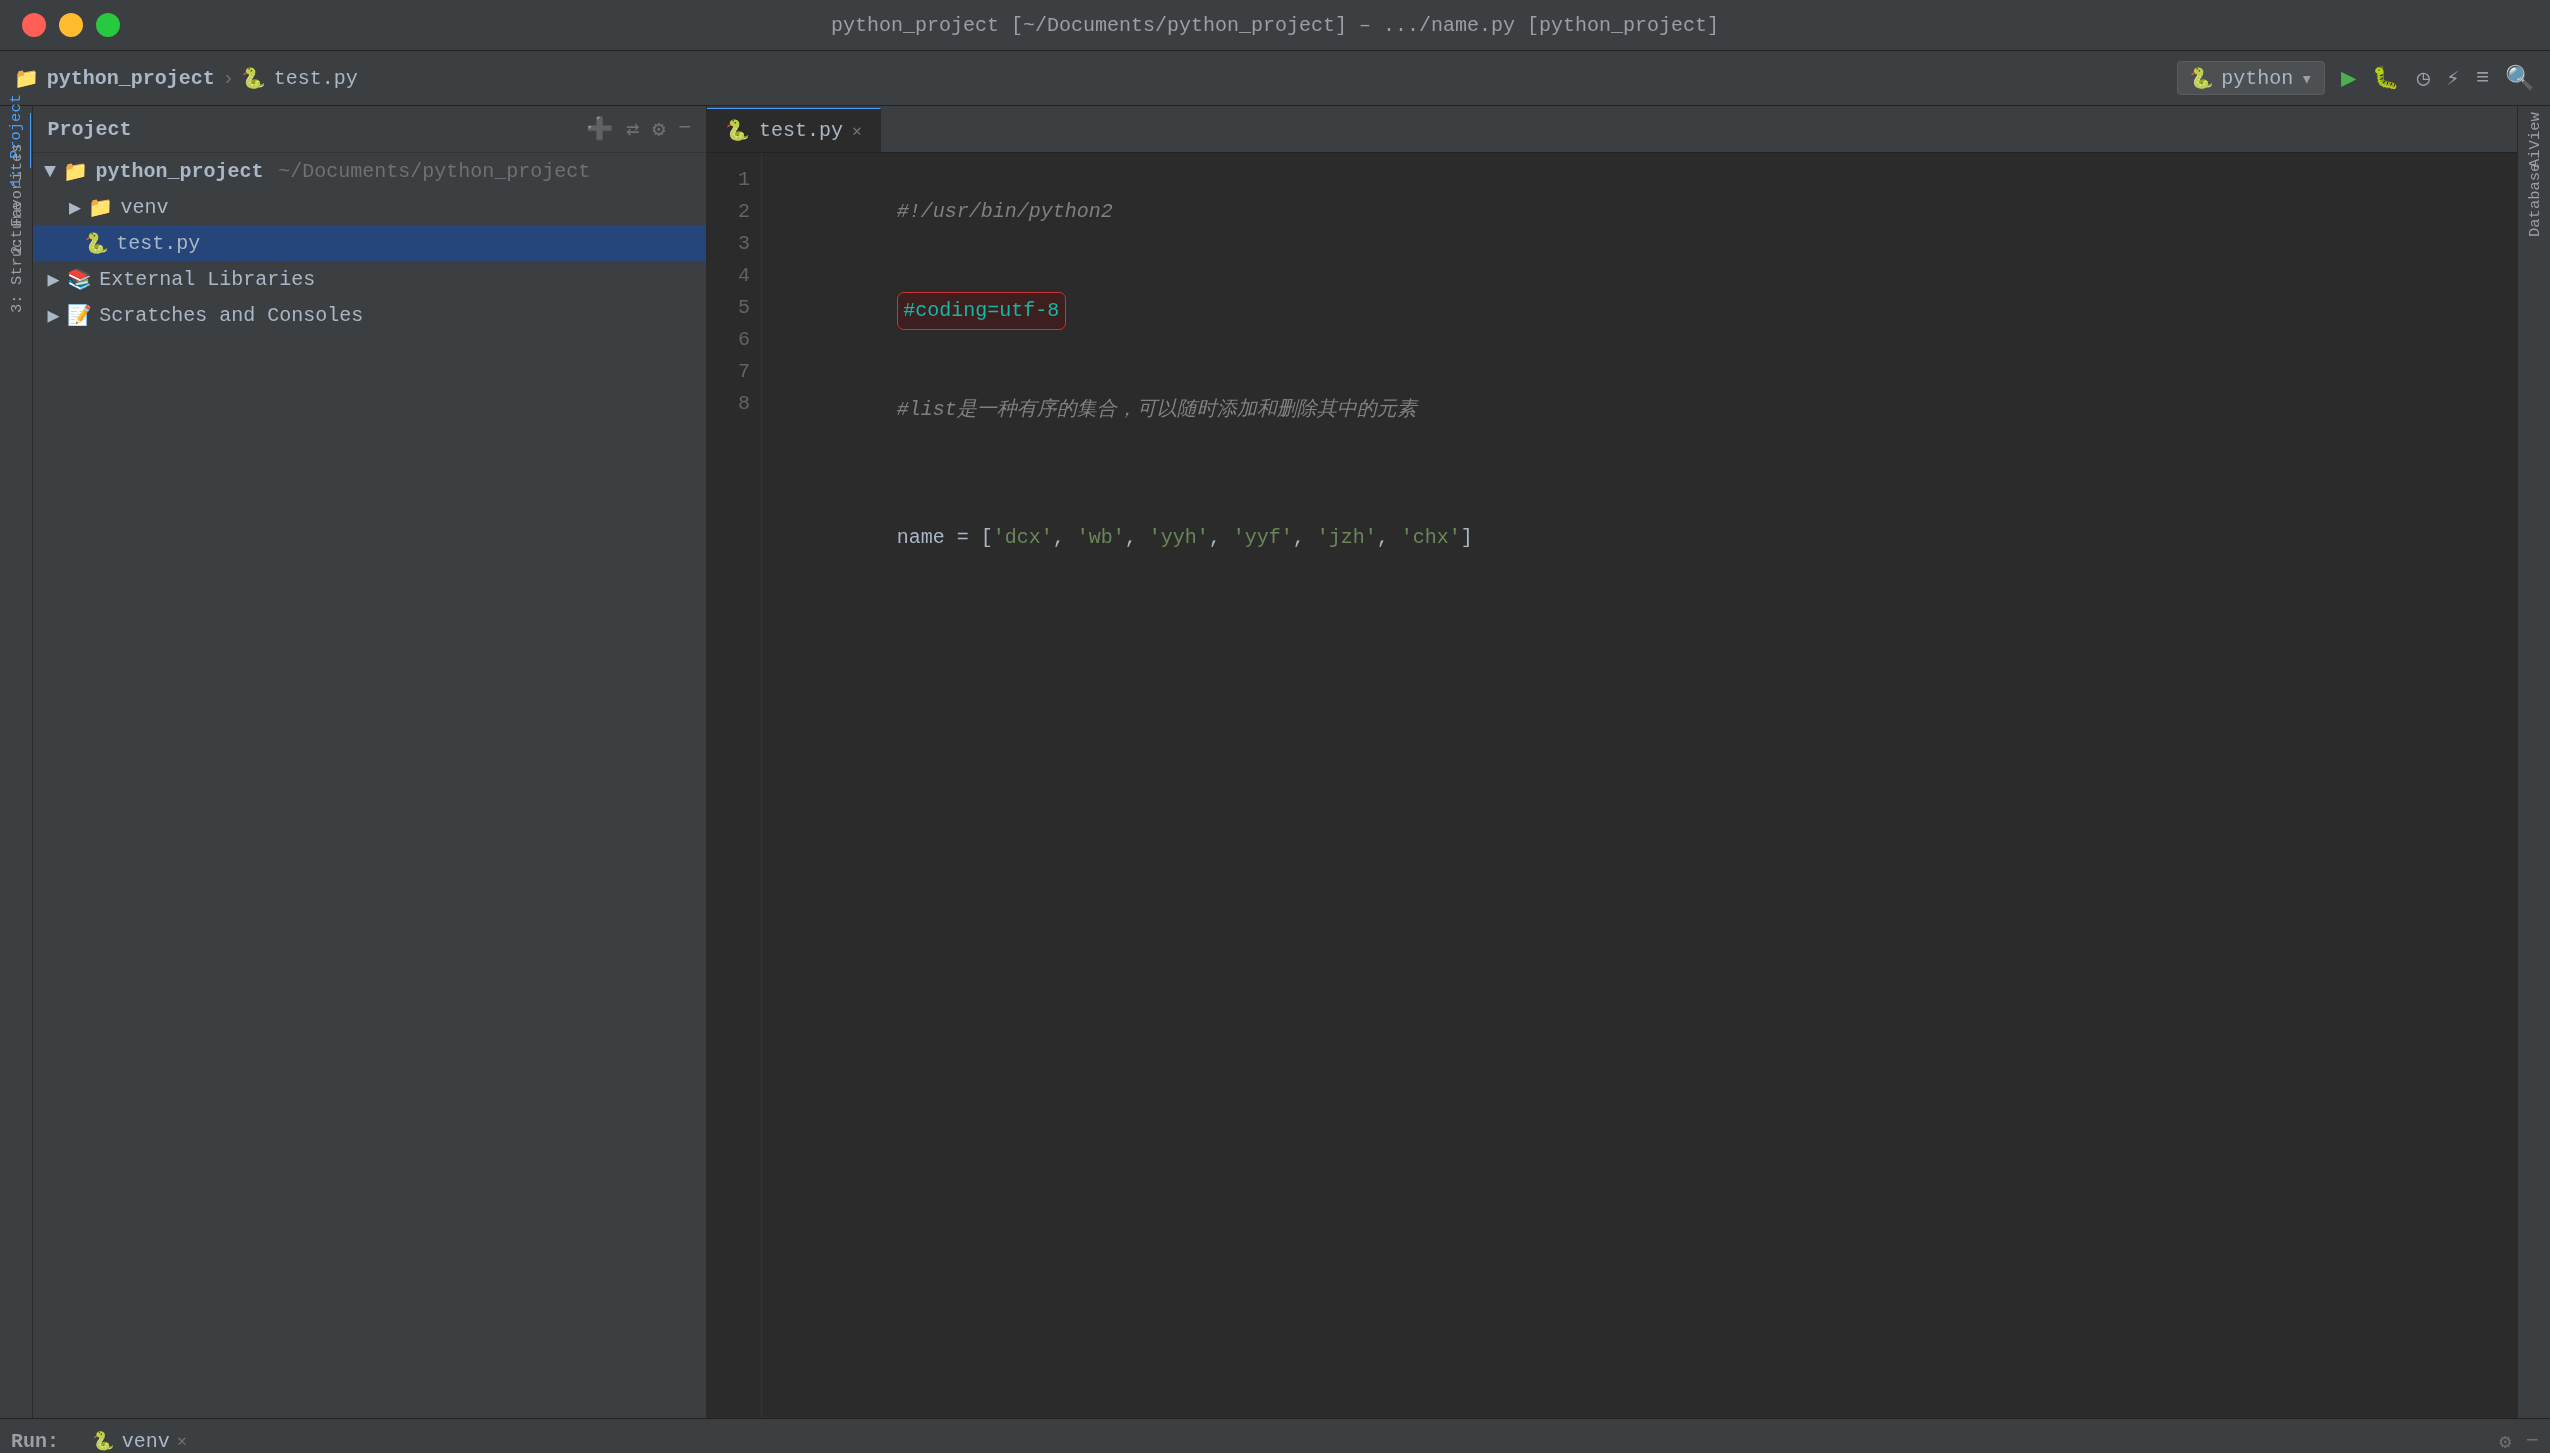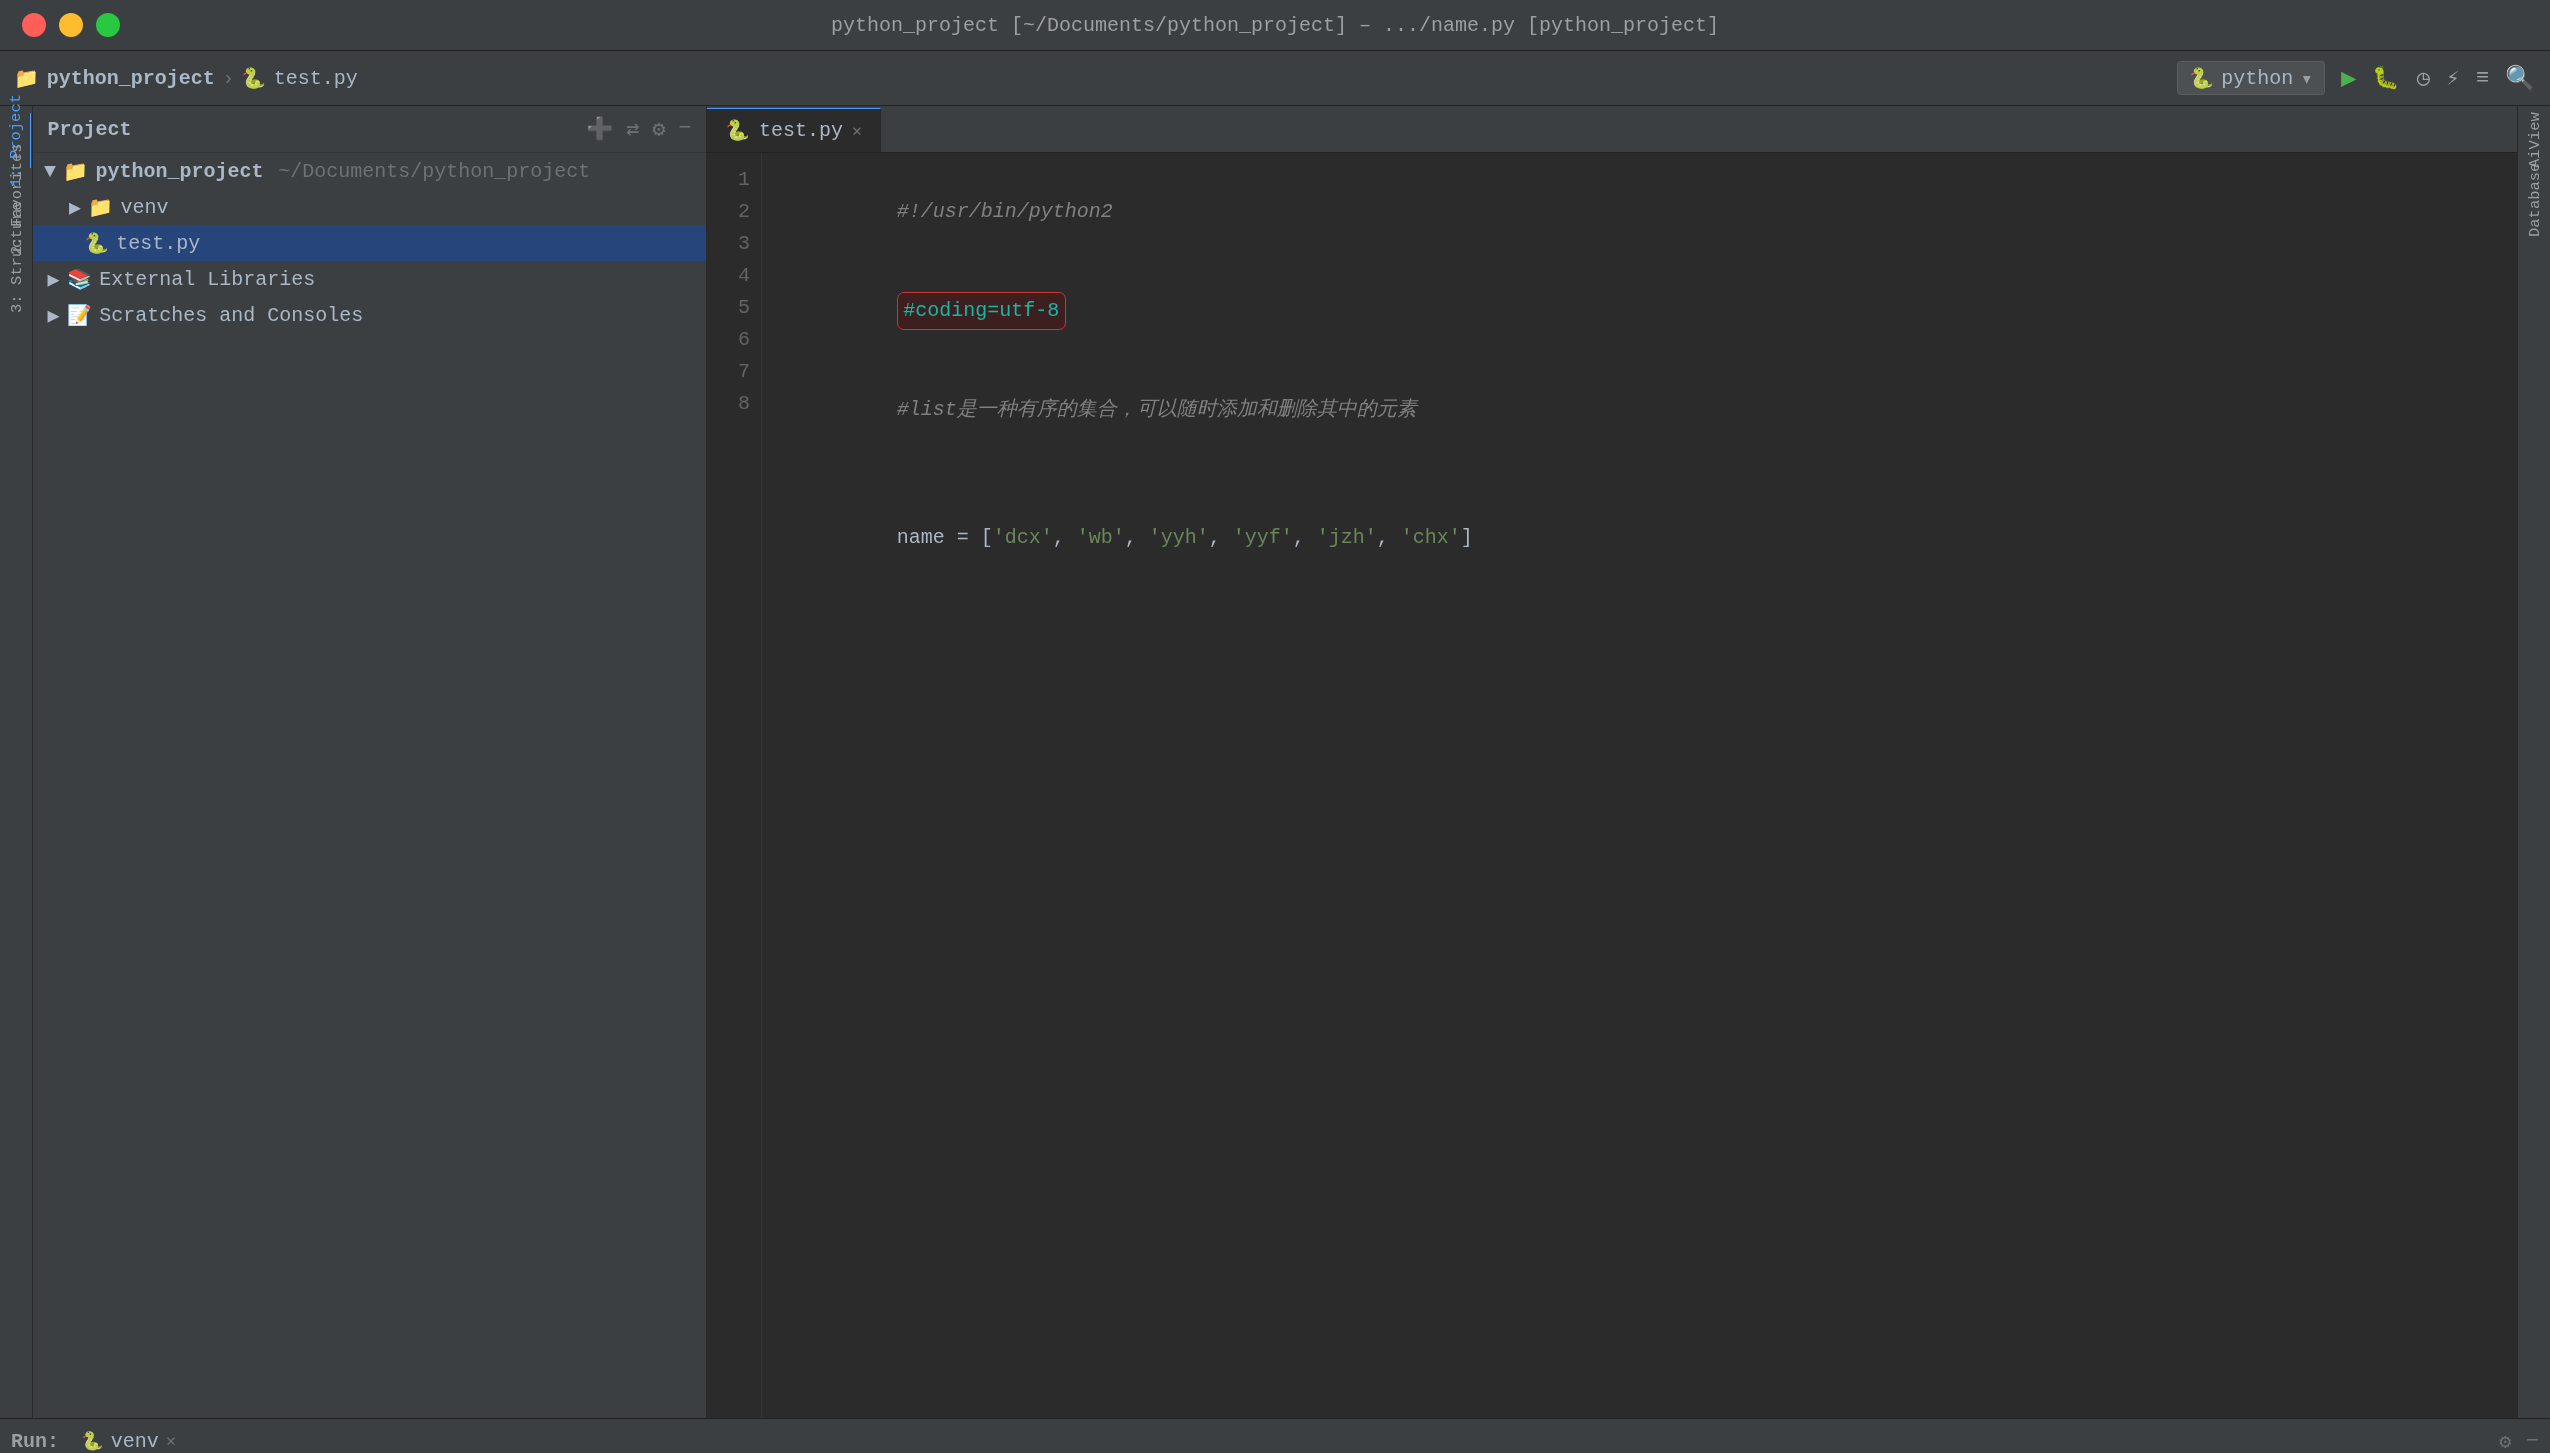--- a/index.html
+++ b/index.html
@@ -270,20 +270,21 @@
       background: #3c3f41;
       display: flex;
       align-items: center;
       padding: 0 11px;
       gap: 7.3px;
       border-bottom: 0.9px solid #222;
     }
     .bottom-tab-label {
       color: #9b9ea3;
       font-size: 20px;
+      margin-right: 11px;
       font-weight: bold;
     }
     .bottom-tab {
       height: 42px;
       padding: 0 14.6px;
       display: flex;
       align-items: center;
       gap: 7.3px;
       font-size: 20px;
       color: #9b9ea3;

